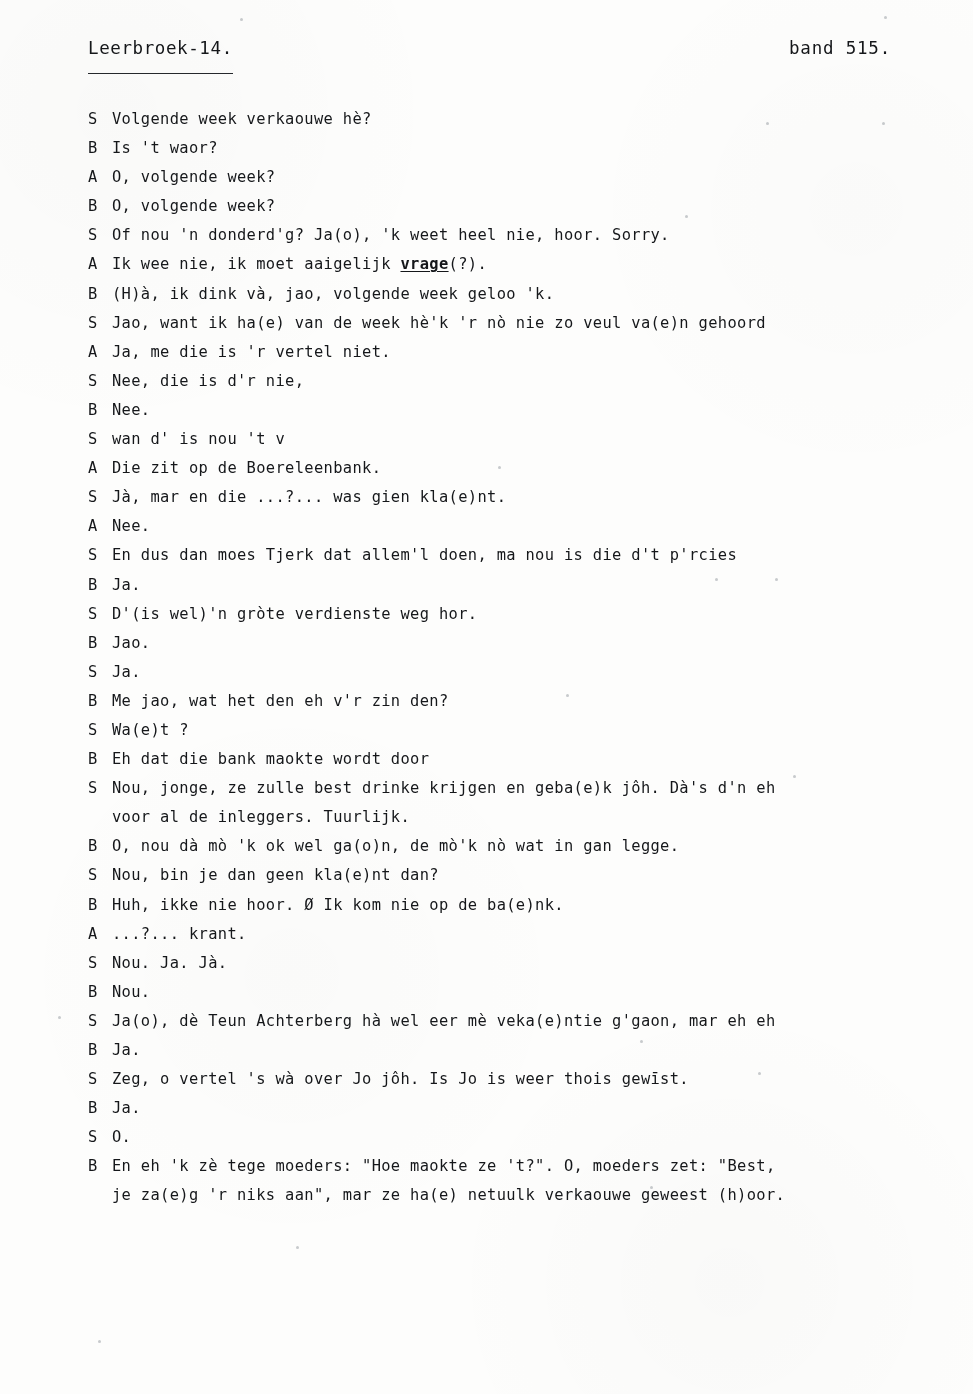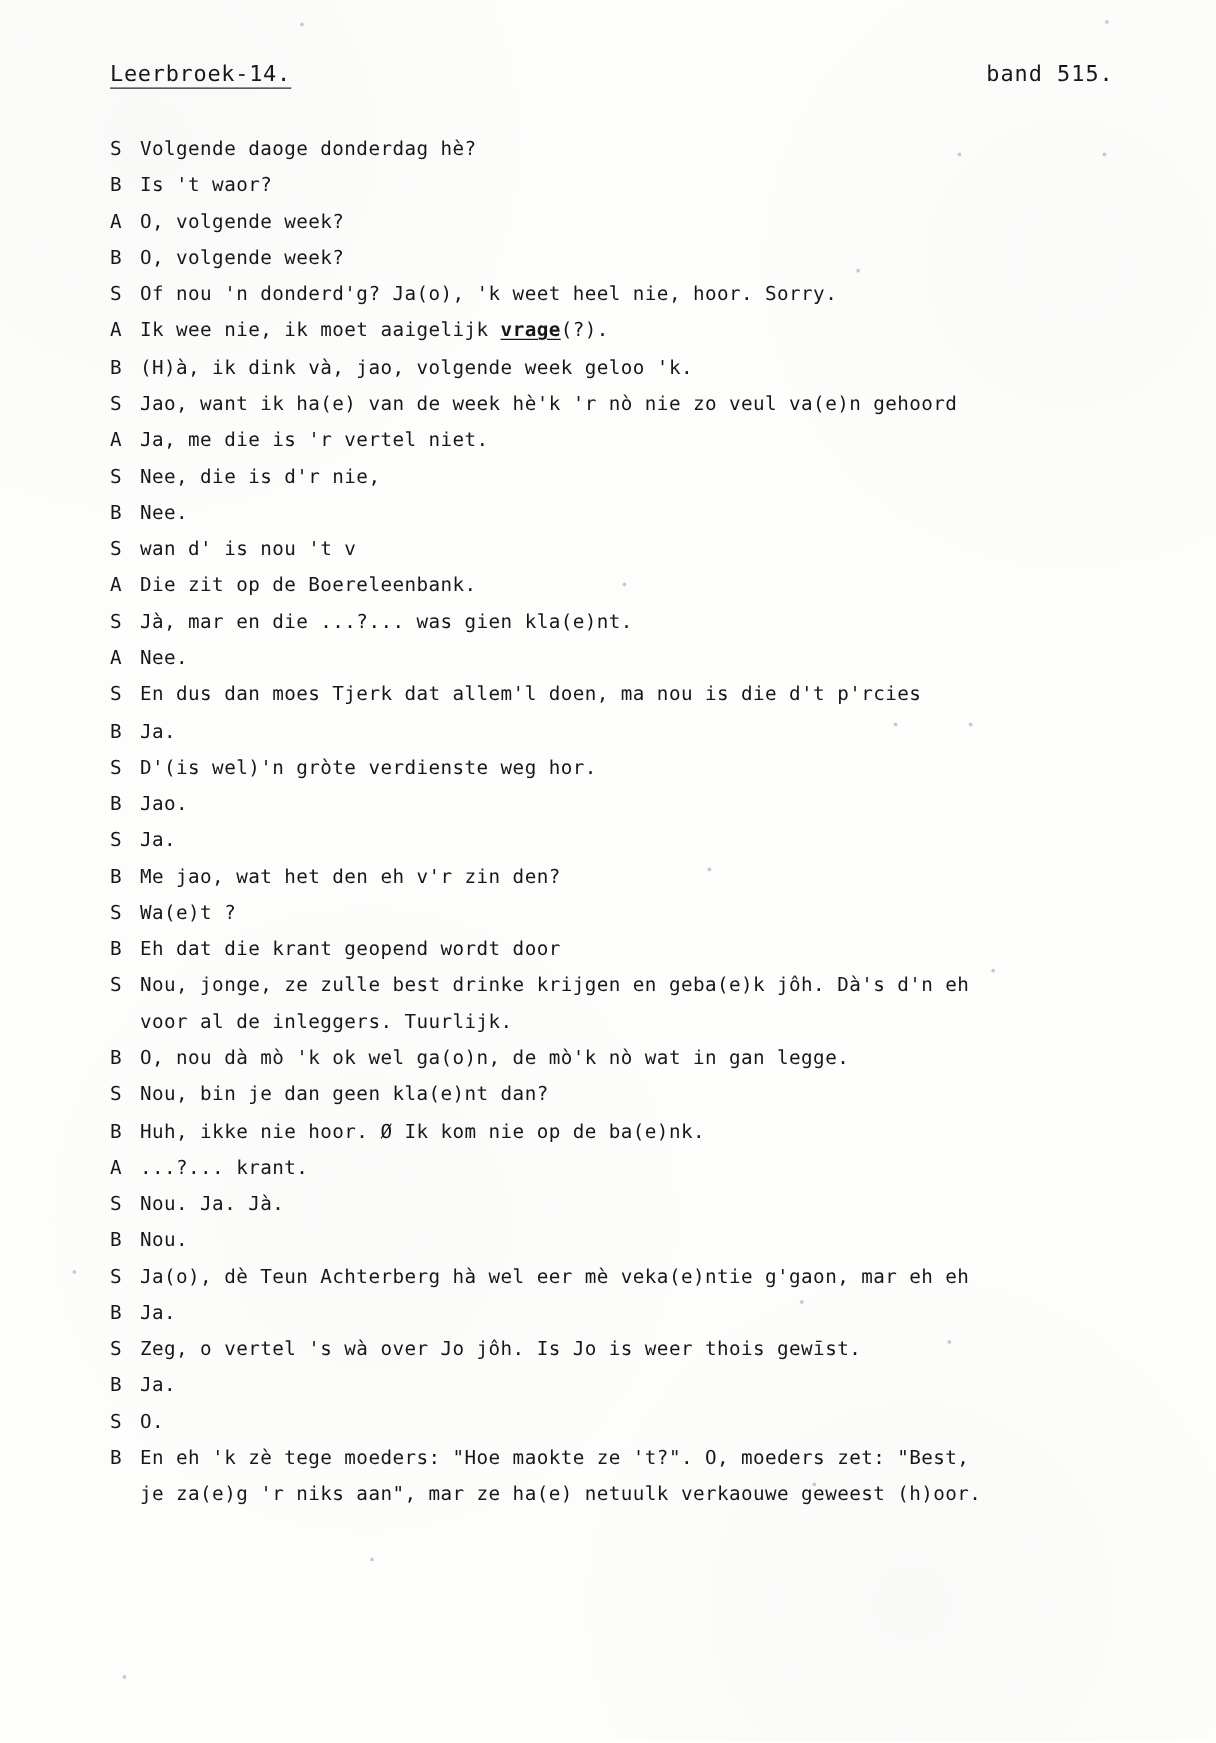--- a/index.html
+++ b/index.html
@@ -36,25 +36,24 @@
     left: 88px;
     right: 82px;
     display: flex;
     justify-content: space-between;
     align-items: baseline;
     font-size: 17.5px;
     letter-spacing: 0.6px;
   }
   .header-left {
     border-bottom: 1.3px solid #25282c;
-    padding-bottom: 0;
+    padding-bottom: 15px;
   }
   .header-right {
     letter-spacing: 0.8px;
-    margin-top: 12px;
   }
   .body-text {
     position: absolute;
     top: 105px;
     left: 88px;
     right: 70px;
     font-size: 15.4px;
     line-height: 29.1px;
     letter-spacing: 0.35px;
   }
@@ -93,21 +92,21 @@
 
 <div class="page">
 
   <div class="header">
     <div class="header-left">Leerbroek-14.</div>
     <div class="header-right">band 515.</div>
   </div>
 
   <div class="body-text">
       <div>
-        <div class="line"><span class="spk">S</span><span class="utt">Volgende daoge donderdag hè?</span></div>
+        <div class="line"><span class="spk">S</span><span class="utt">Volgende week verkaouwe hè?</span></div>
       </div>
       <div>
         <div class="line"><span class="spk">B</span><span class="utt">Is 't waor?</span></div>
       </div>
       <div>
         <div class="line"><span class="spk">A</span><span class="utt">O, volgende week?</span></div>
       </div>
       <div>
         <div class="line"><span class="spk">B</span><span class="utt">O, volgende week?</span></div>
       </div>
@@ -159,21 +158,21 @@
       <div>
         <div class="line"><span class="spk">S</span><span class="utt">Ja.</span></div>
       </div>
       <div>
         <div class="line"><span class="spk">B</span><span class="utt">Me jao, wat het den eh v'r zin den?</span></div>
       </div>
       <div>
         <div class="line"><span class="spk">S</span><span class="utt">Wa(e)t ?</span></div>
       </div>
       <div>
-        <div class="line"><span class="spk">B</span><span class="utt">Eh dat die krant geopend wordt door</span></div>
+        <div class="line"><span class="spk">B</span><span class="utt">Eh dat die bank maokte wordt door</span></div>
       </div>
       <div>
         <div class="line"><span class="spk">S</span><span class="utt">Nou, jonge, ze zulle best drinke krijgen en geba(e)k jôh. Dà's d'n eh</span></div>
         <div class="cont">voor al de inleggers. Tuurlijk.</div>
       </div>
       <div>
         <div class="line"><span class="spk">B</span><span class="utt">O, nou dà mò 'k ok wel ga(o)n, de mò'k nò wat in gan legge.</span></div>
       </div>
       <div>
         <div class="line"><span class="spk">S</span><span class="utt">Nou, bin je dan geen kla(e)nt dan?</span></div>

